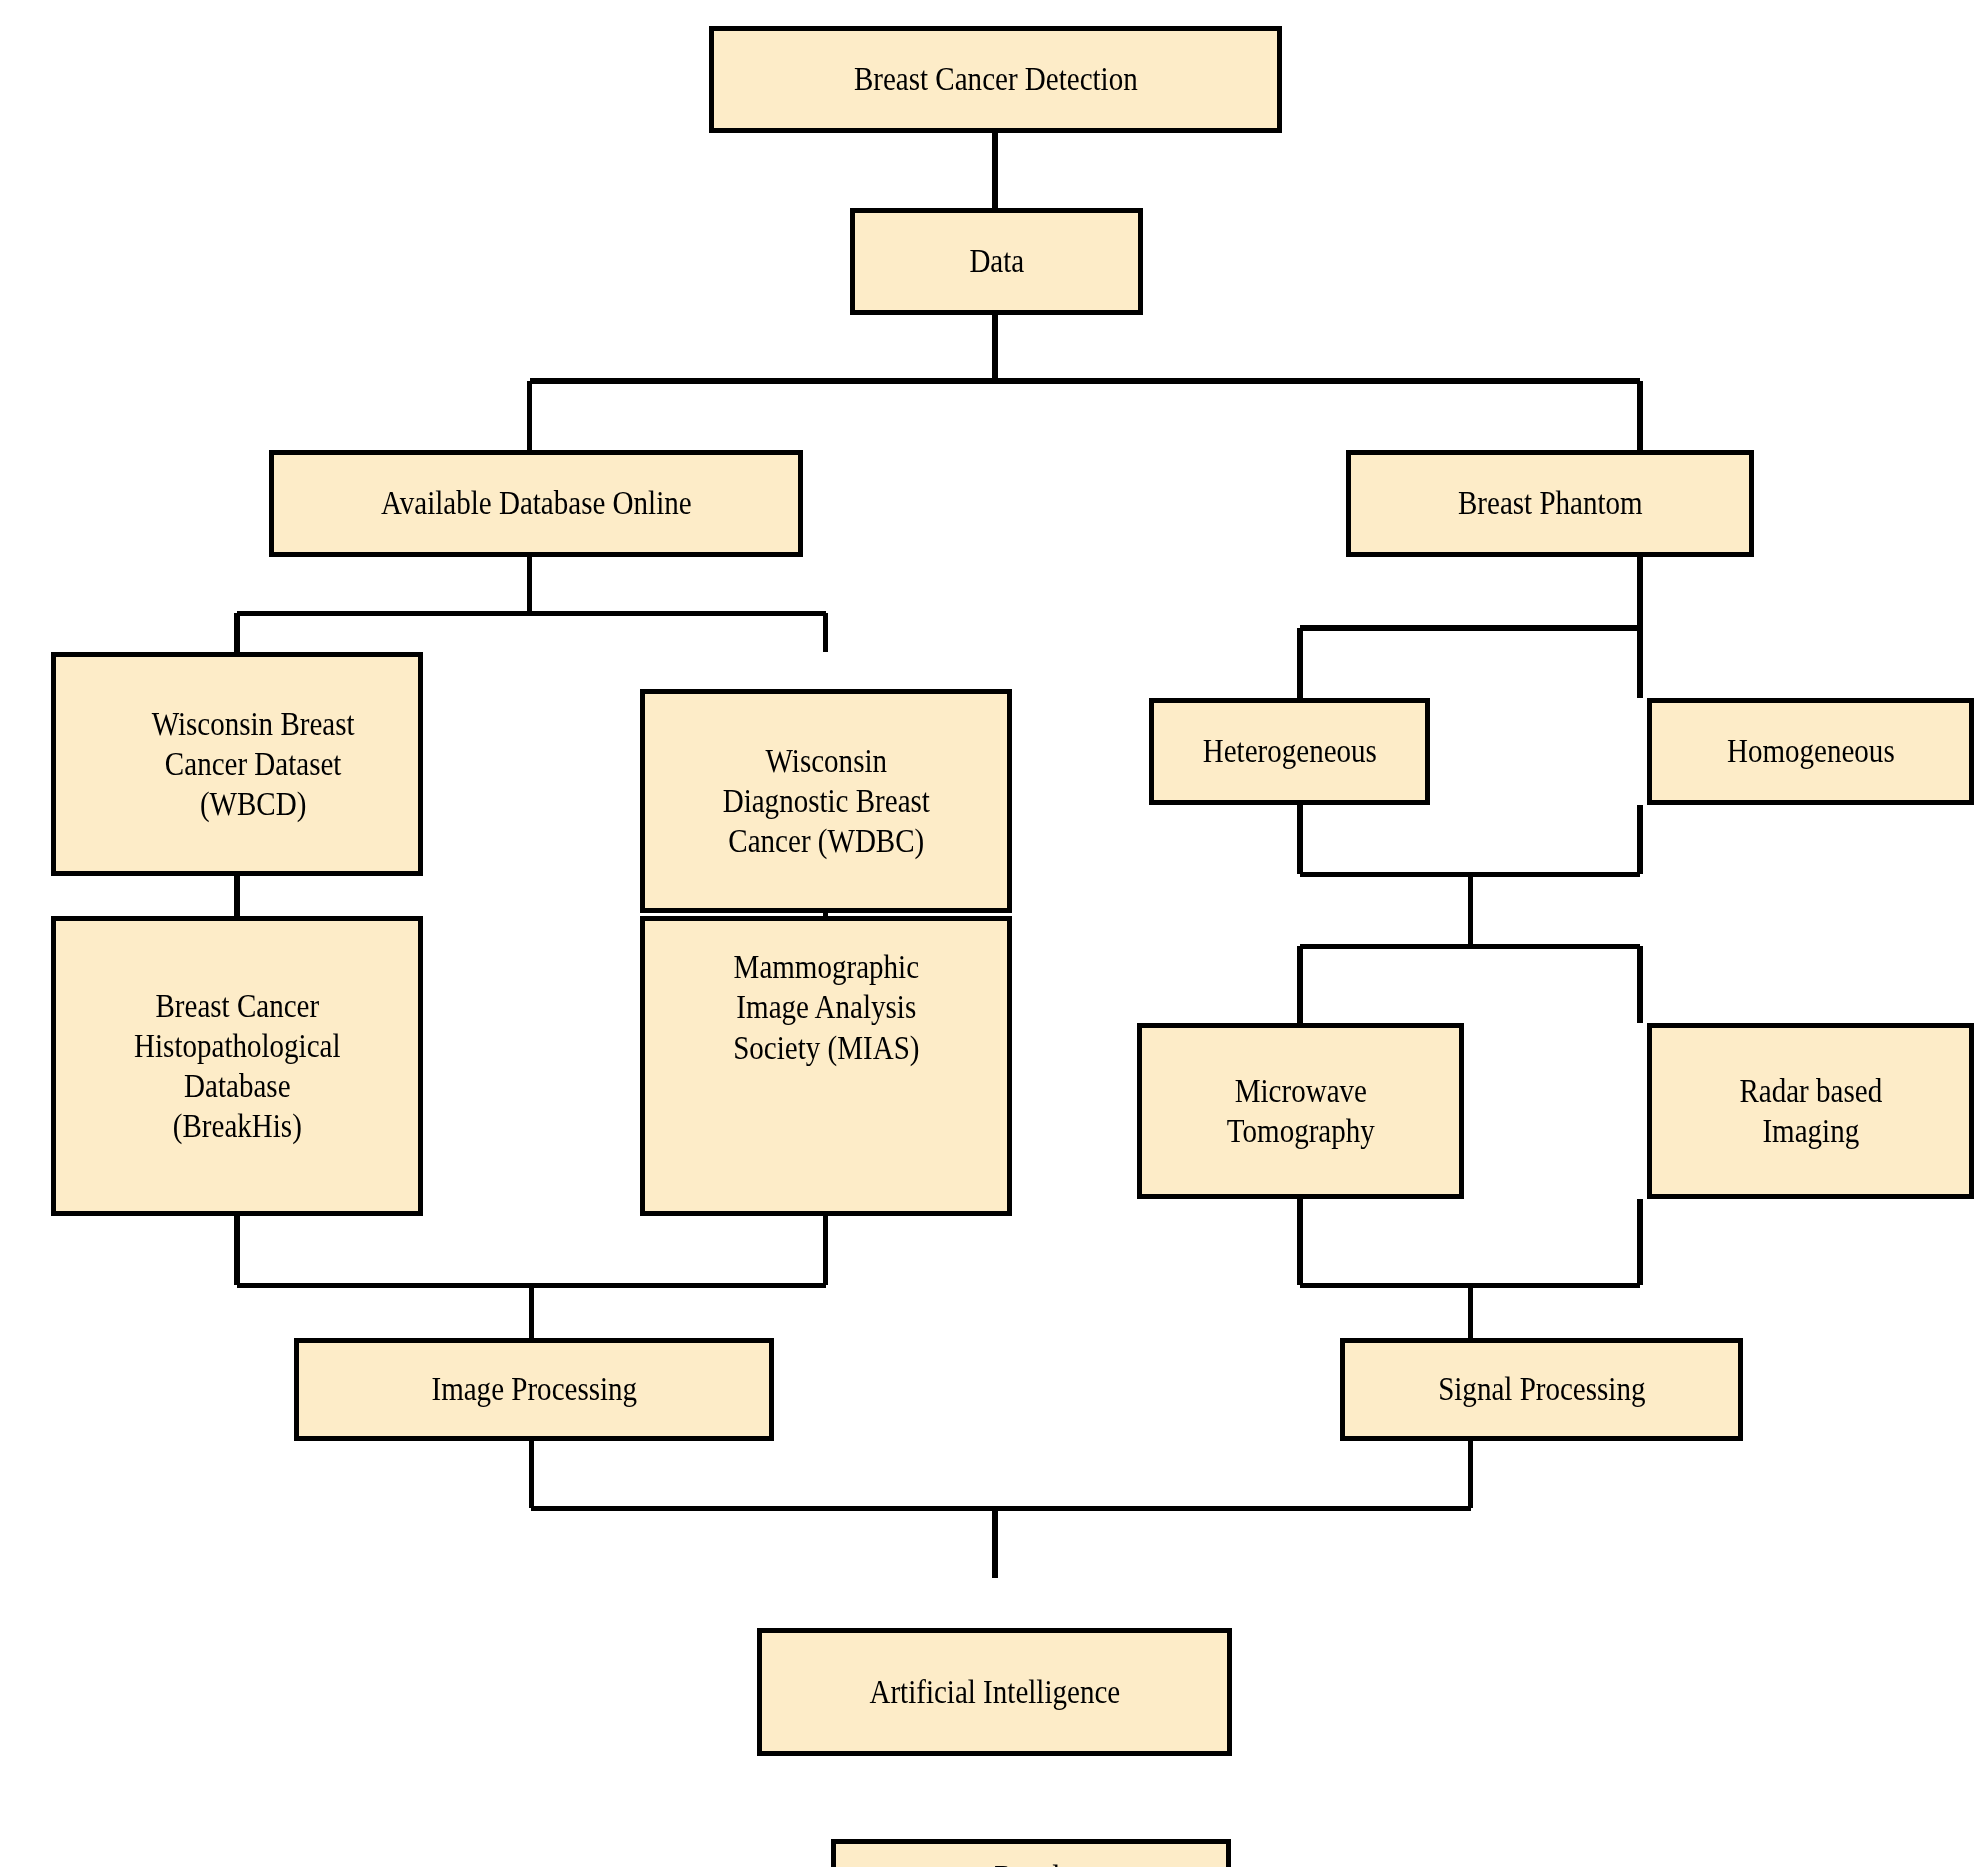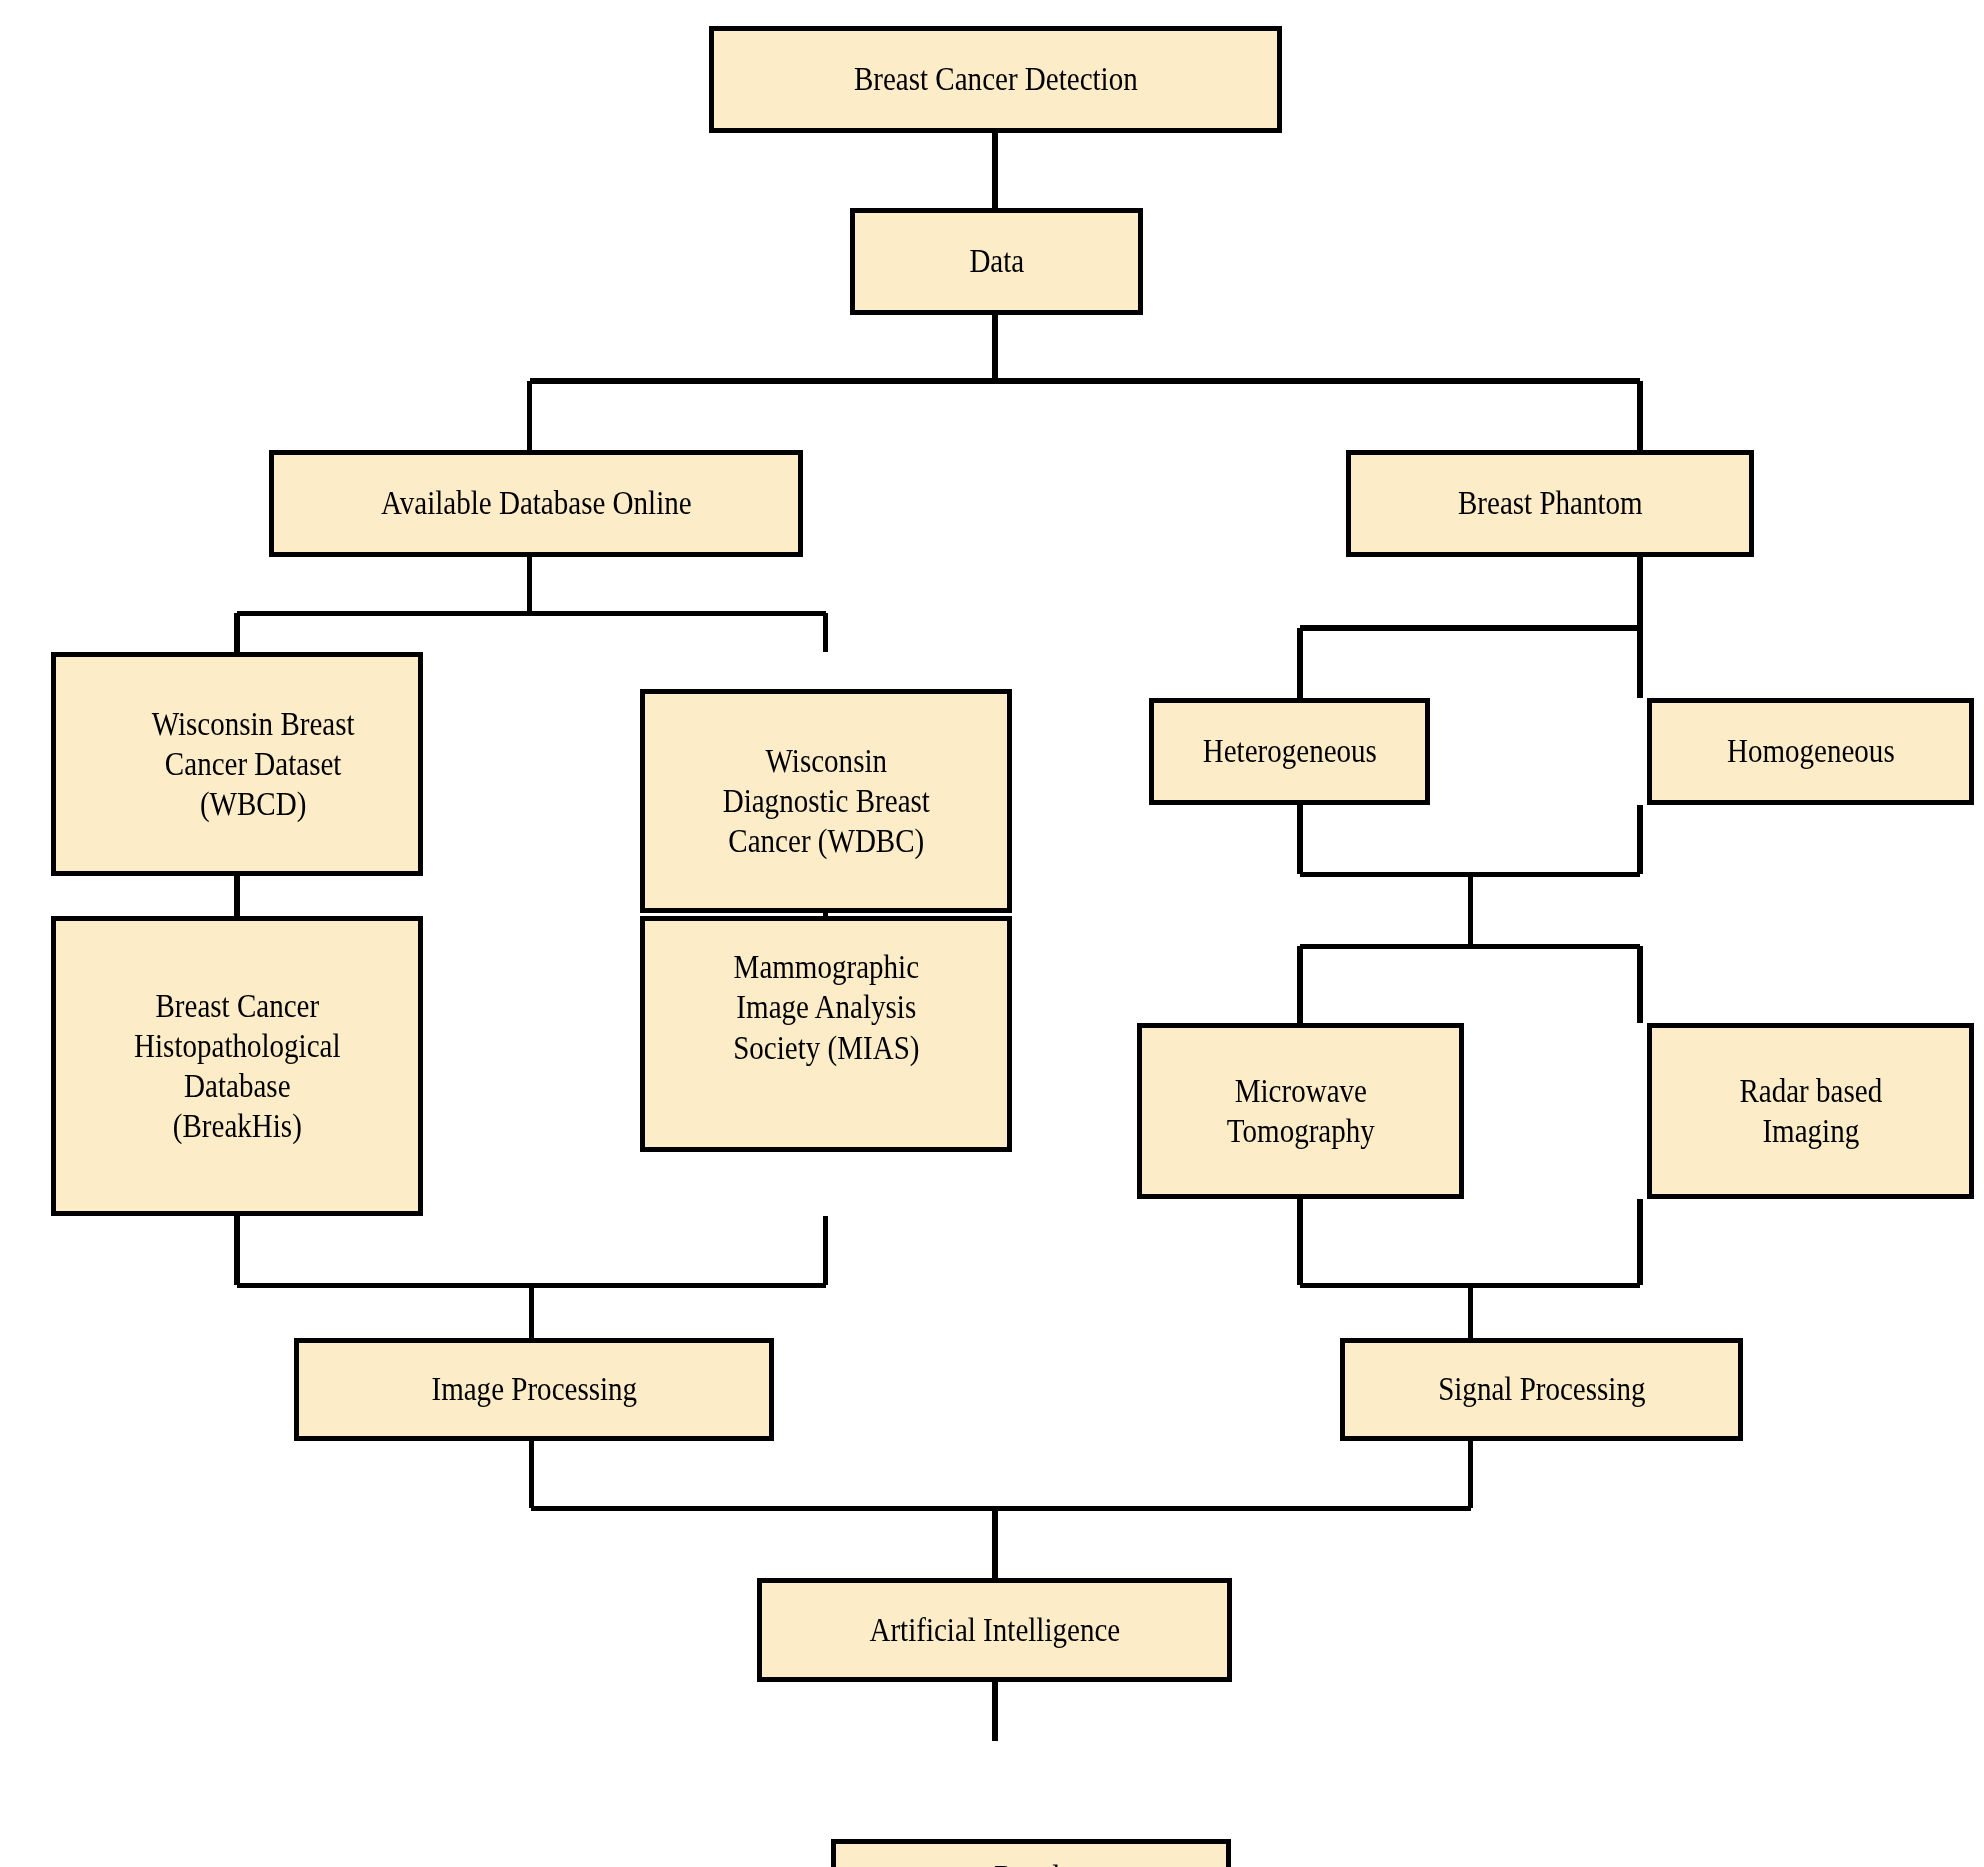--- a/index.html
+++ b/index.html
@@ -134,21 +134,21 @@
 Cancer (WDBC)</span>
   </div>
 
   <div class="node" style="left:51px; top:916px; width:372px; height:300px;">
     <span class="lbl">Breast Cancer
 Histopathological
 Database
 (BreakHis)</span>
   </div>
 
-  <div class="node top-text" style="left:640px; top:916px; width:372px; height:236px;">
+  <div class="node top-text" style="left:640px; top:916px; width:372px; height:300px;">
     <span class="lbl">Mammographic
 Image Analysis
 Society (MIAS)</span>
   </div>
 
   <div class="node" style="left:1137px; top:698px; width:281px; height:107px;margin-left:12px;">
     <span class="lbl">Heterogeneous</span>
   </div>
 
   <div class="node" style="left:1647px; top:698px; width:327px; height:107px;">
@@ -166,21 +166,21 @@
   </div>
 
   <div class="node" style="left:294px; top:1338px; width:480px; height:103px;">
     <span class="lbl">Image Processing</span>
   </div>
 
   <div class="node" style="left:1340px; top:1338px; width:403px; height:103px;">
     <span class="lbl">Signal Processing</span>
   </div>
 
-  <div class="node" style="left:757px; top:1578px; width:475px; height:104px;">
+  <div class="node" style="left:757px; top:1628px; width:475px; height:128px;">
     <span class="lbl">Artificial Intelligence</span>
   </div>
 
   <div class="node" style="left:795px; top:1839px; width:400px; height:76px;margin-left:36px;">
     <span class="lbl">Result</span>
   </div>
 
 </div>
 
 

